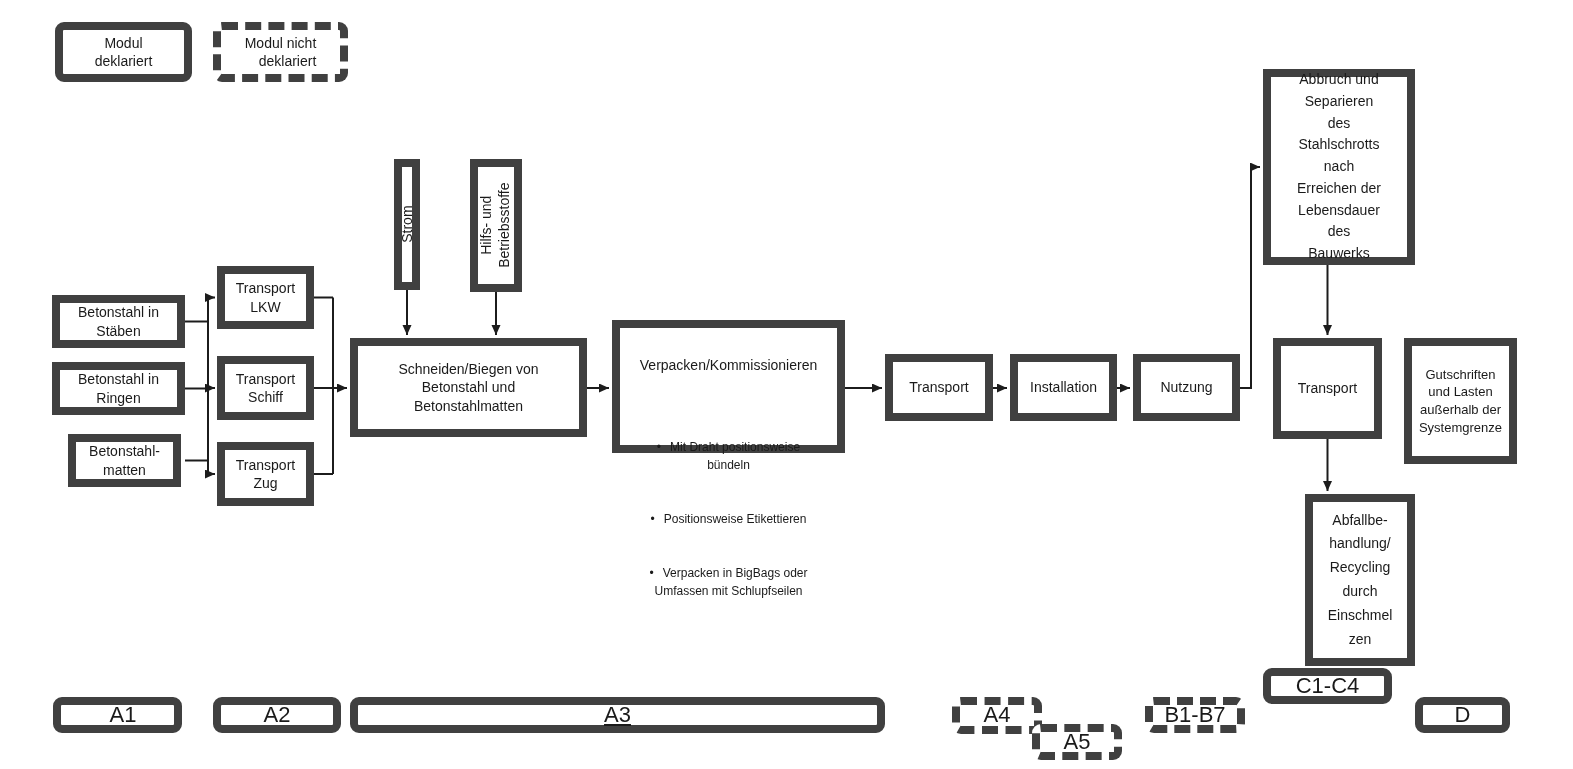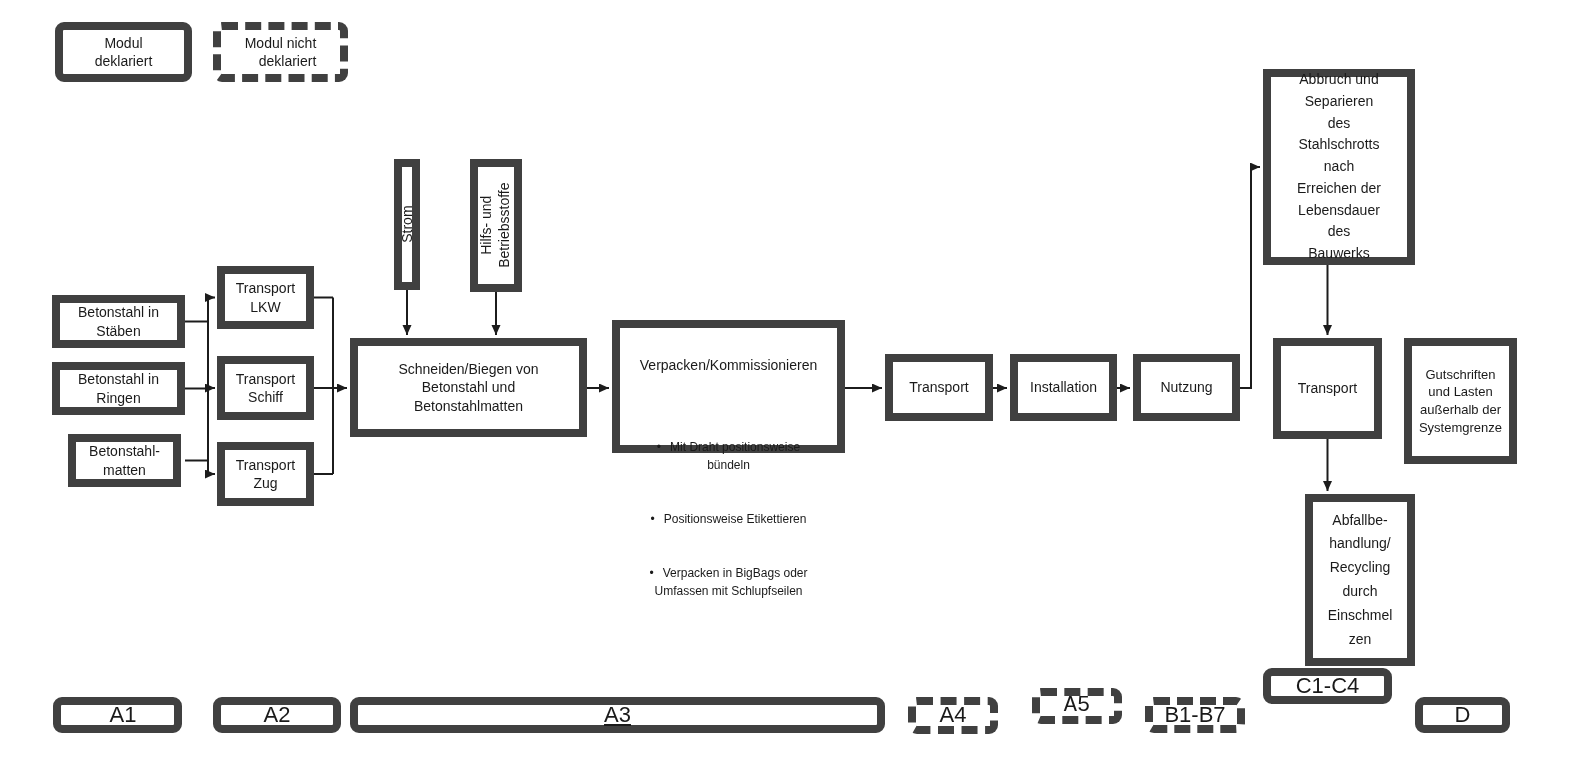--- a/index.html
+++ b/index.html
@@ -50,22 +50,22 @@
   
   #abbruch{left:1263px;top:69px;width:152px;height:196px;line-height:1.55;}
   #transport-eol{left:1273px;top:338px;width:109px;height:101px;}
   #gutschriften{left:1404px;top:338px;width:113px;height:126px;font-size:13px;line-height:1.35;}
   #abfall{left:1305px;top:494px;width:110px;height:172px;line-height:1.7;}
 
   
   #m-a1{left:53px;top:697px;width:129px;height:36px;padding-left:11px;}
   #m-a2{left:202px;top:697px;width:128px;height:36px;margin-left:11px;}
   #m-a3{left:350px;top:697px;width:535px;height:36px;text-decoration:underline;}
-  #m-a4{left:908px;top:697px;width:90px;height:37px;}
-  #m-a5{left:1032px;top:688px;width:90px;height:36px;font-family:Liberation Mono, monospace;}
+  #m-a4{left:952px;top:697px;width:90px;height:37px;}
+  #m-a5{left:1032px;top:724px;width:90px;height:36px;}
   #m-b1b7{left:1145px;top:697px;width:100px;height:36px;}
   #m-c1c4{left:1263px;top:668px;width:129px;height:36px;}
   #m-d{left:1415px;top:697px;width:95px;height:36px;}
 </style>
 </head>
 <body>
 
 <div class="canvas">
 
   <svg class="wires" width="1573" height="769" viewBox="0 0 1573 769">

